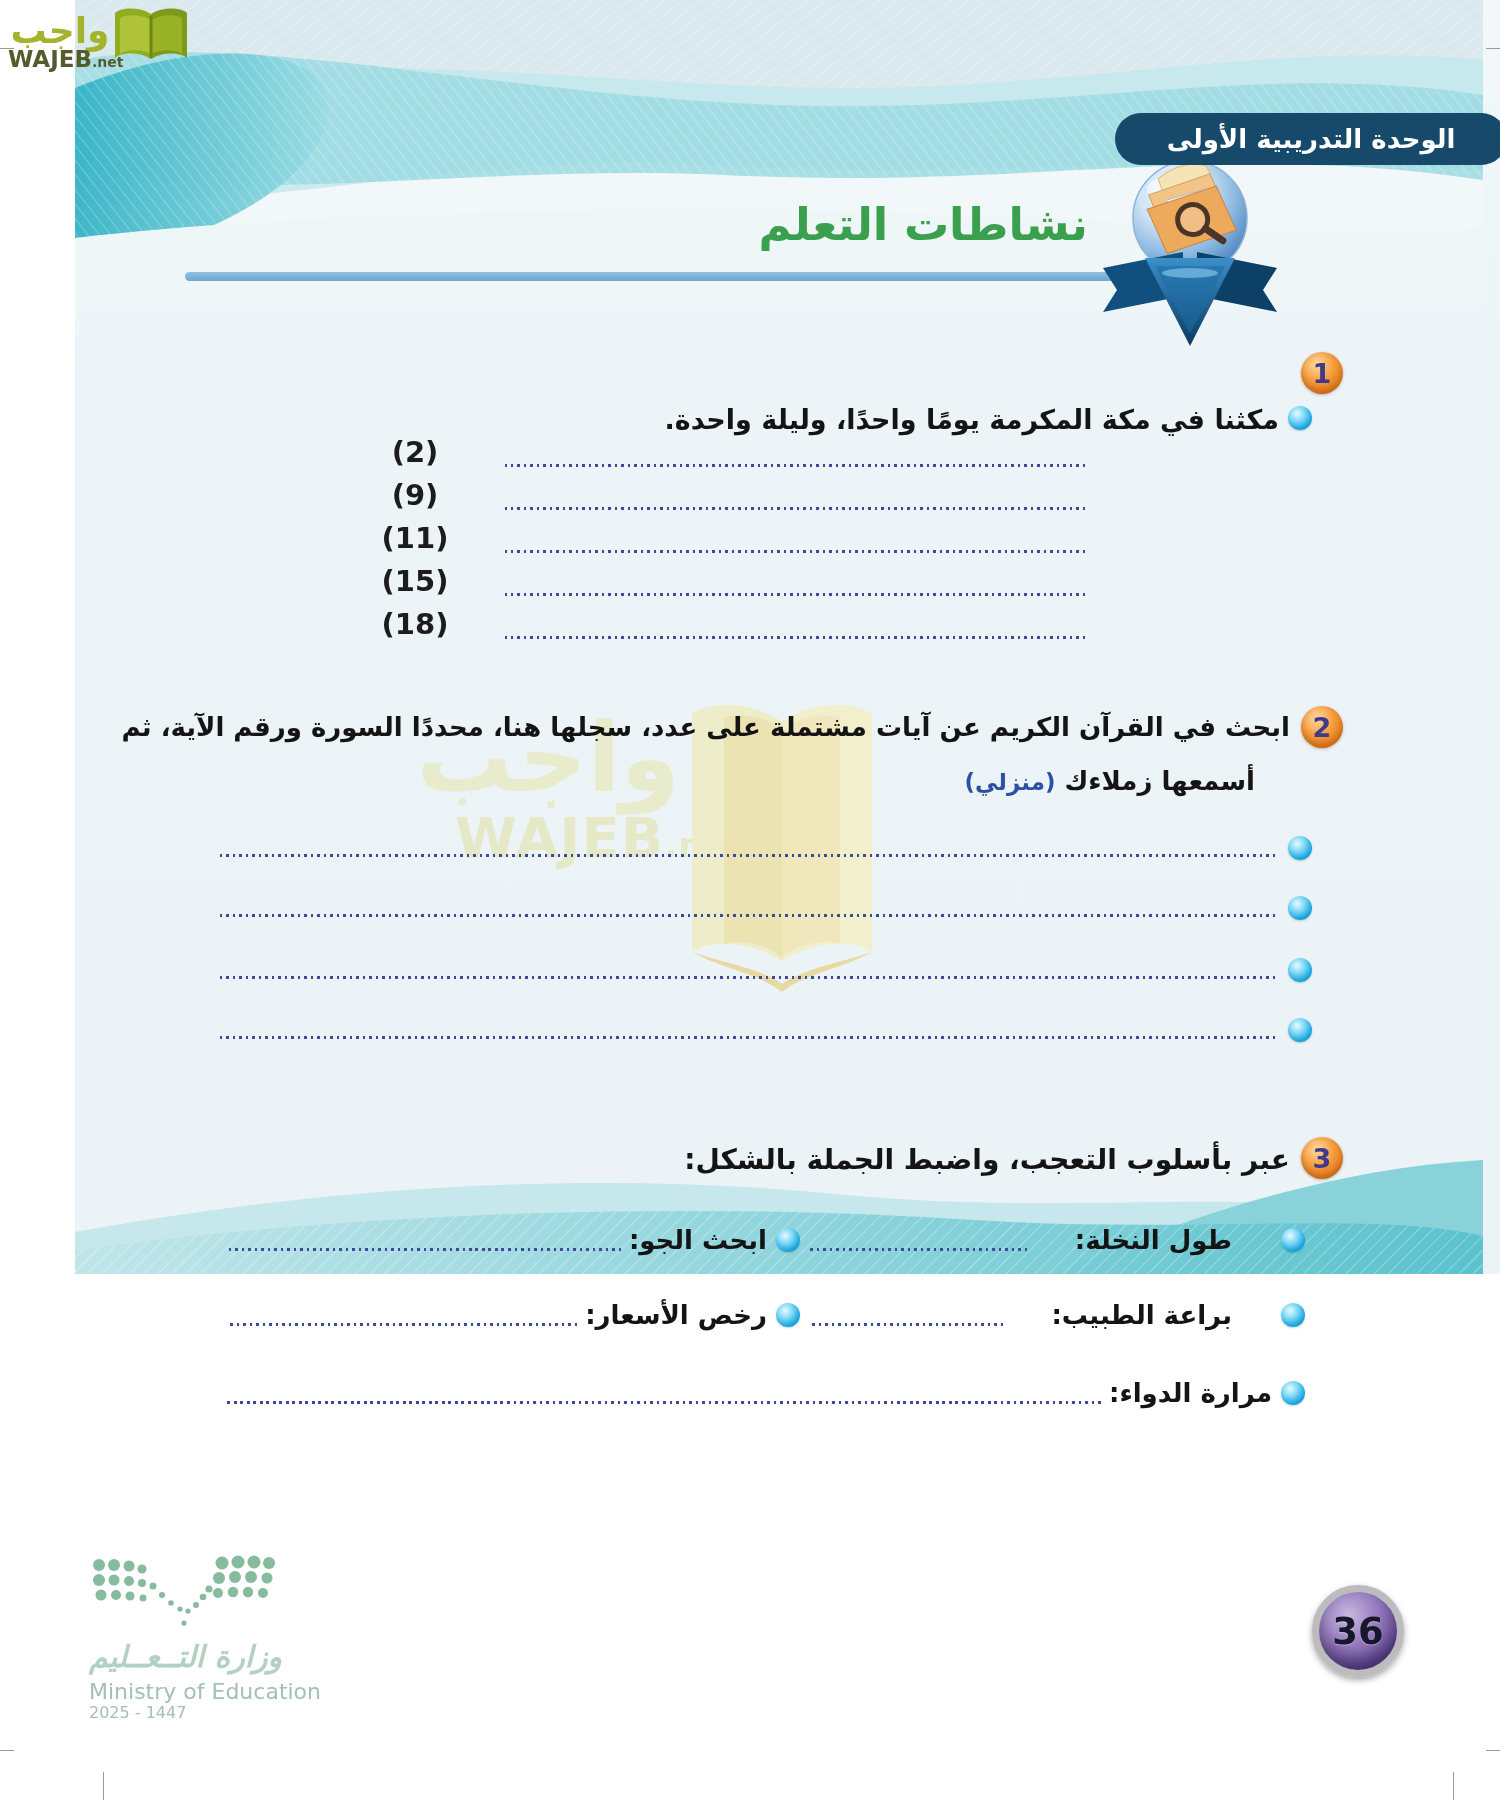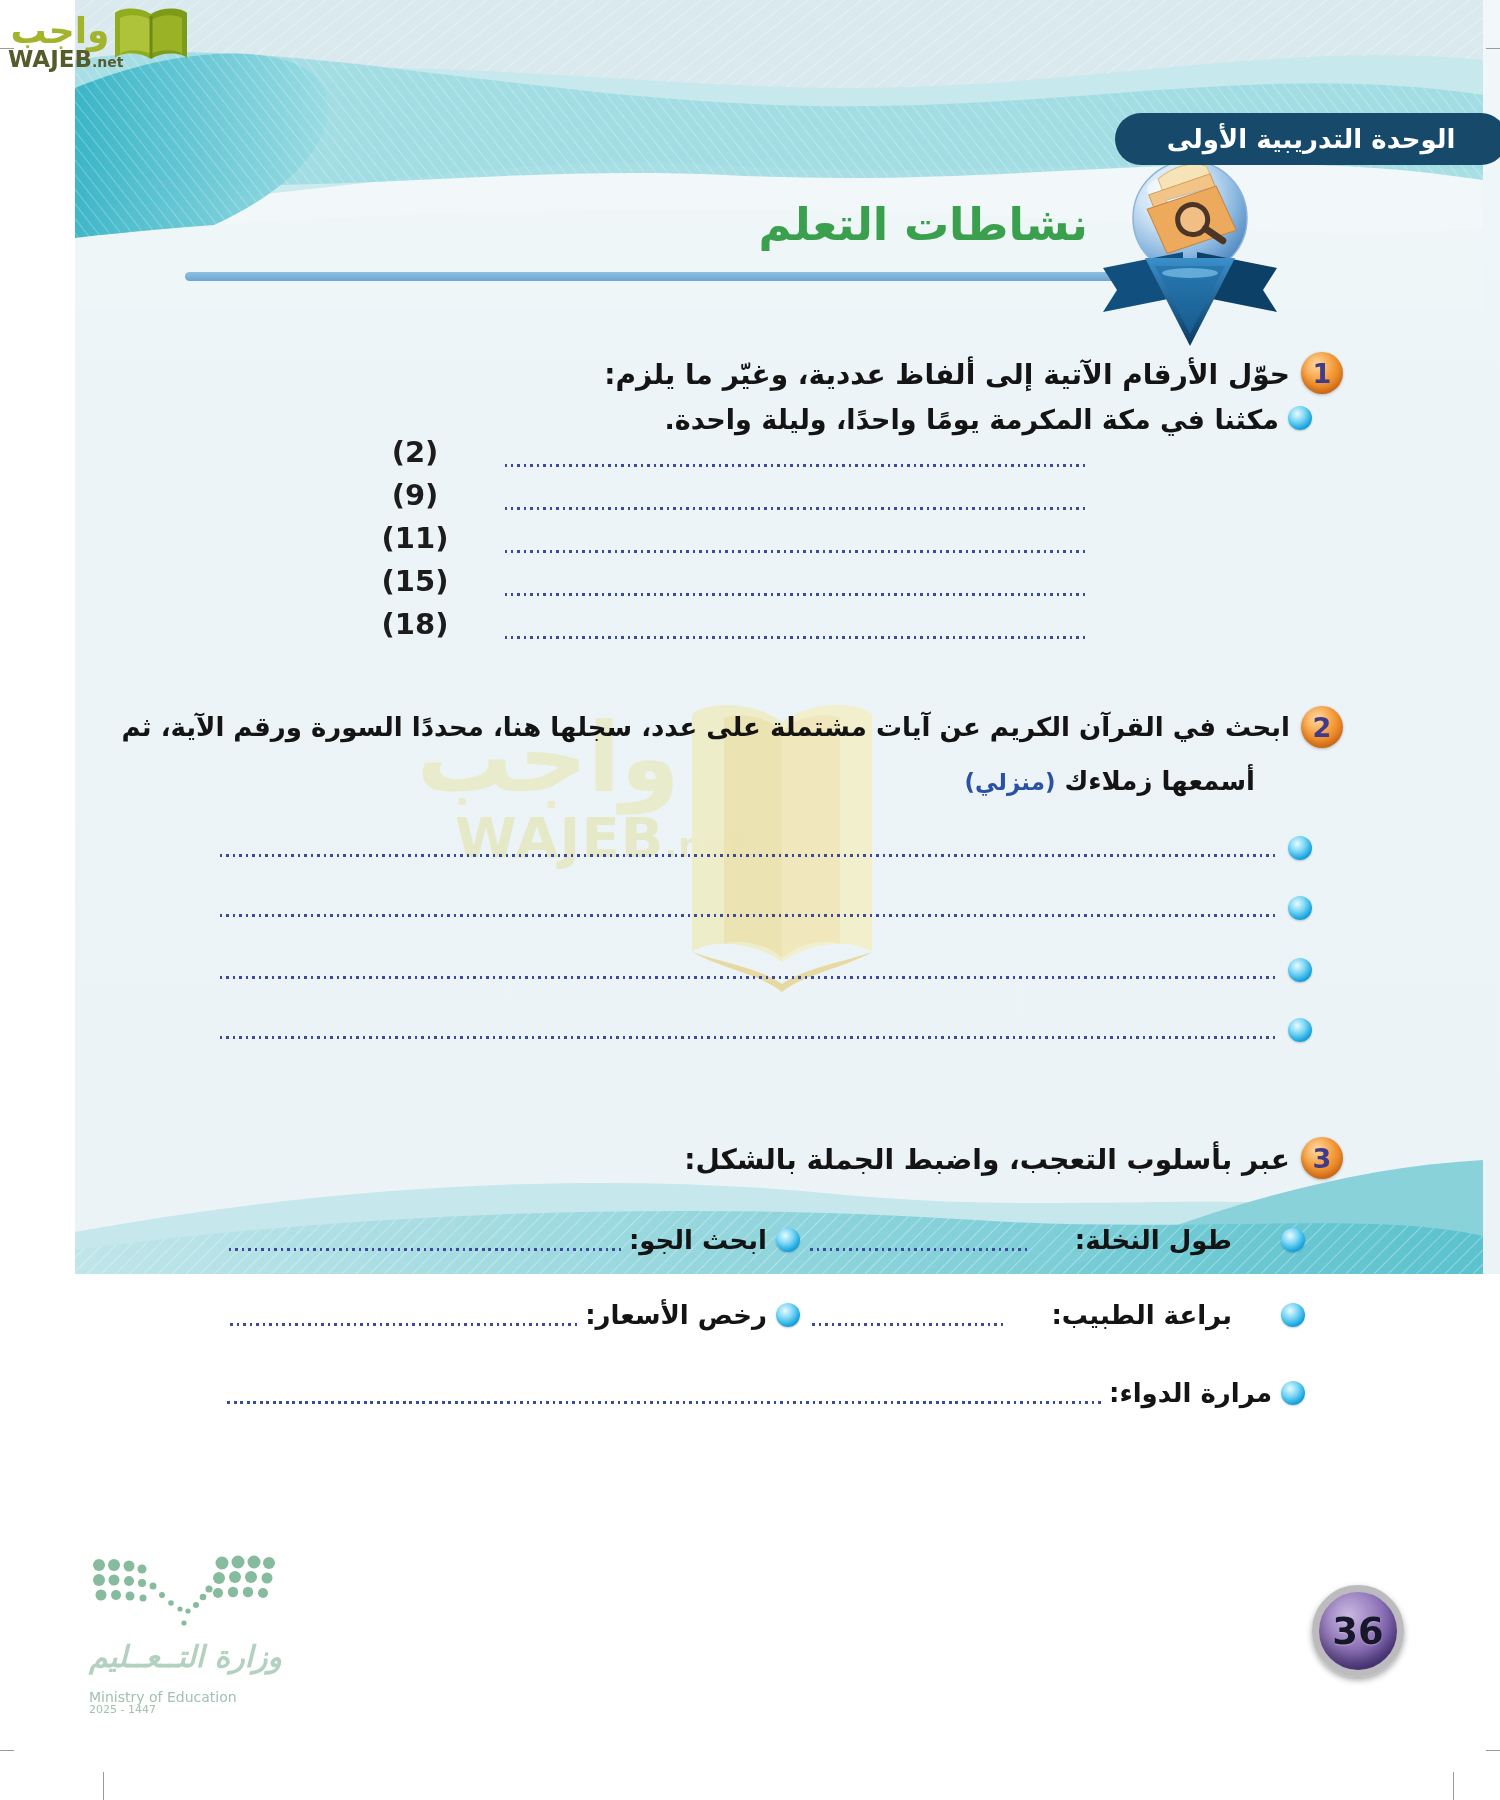--- a/index.html
+++ b/index.html
@@ -94,22 +94,22 @@
     display:flex;direction:rtl;align-items:center;}
   .q3-right{flex:0 0 505px;display:flex;direction:rtl;align-items:center;gap:40px;}
   .q3-left{flex:1;display:flex;direction:rtl;align-items:center;}
   .q3-label{font-size:26px;font-weight:bold;color:#141414;white-space:nowrap;margin-right:9px;}
   .q3-row .dotline{flex:1;margin:0 8px;transform:translateY(9px);}
 
   
   .ministry{position:absolute;left:12px;top:1553px;width:230px;z-index:4;}
   .ministry-ar{position:absolute;left:2px;top:86px;font-size:30px;font-weight:bold;
     color:#b3d1c0;direction:rtl;white-space:nowrap;font-style:italic;}
-  .ministry-en{position:absolute;left:2px;top:136px;font-size:14px;color:#a3c0b1;white-space:nowrap;}
-  .ministry-years{position:absolute;left:2px;top:150px;font-size:11px;color:#a3c0b1;}
+  .ministry-en{position:absolute;left:2px;top:126px;font-size:22px;color:#a3c0b1;white-space:nowrap;}
+  .ministry-years{position:absolute;left:2px;top:150px;font-size:16px;color:#a3c0b1;}
 
   .page-sphere{
     position:absolute;left:1237px;top:1585px;width:78px;height:78px;border-radius:50%;z-index:5;
     background:radial-gradient(circle at 38% 30%,#c9b8e1 0%,#8f74b8 45%,#5e4494 75%,#4a3378 100%);
     border:7px solid #bcbcbe;
     box-shadow:0 3px 6px rgba(0,0,0,.35),inset 0 -10px 14px rgba(0,0,0,.28);
     display:flex;align-items:center;justify-content:center;
   }
   .page-sphere span{font-size:37px;font-weight:bold;color:#17172c;text-shadow:0 1px 1px rgba(255,255,255,.35);}
 </style>
@@ -204,21 +204,20 @@
   <div class="watermark wm-en"><span>WAJEB</span><span class="tld">.net</span></div>
   <svg class="watermark wm-book" style="position: absolute; left: 605px; top: 700px;" width="205" height="305" viewBox="0 0 205 305">
     <path d="M102 22 C76 2 30 0 12 14 L12 252 C30 238 76 242 102 262 Z" fill="#efedc6"></path>
     <path d="M102 22 C128 2 174 0 192 14 L192 252 C174 238 128 242 102 262 Z" fill="#f2efc9"></path>
     <path d="M102 32 C88 16 58 12 44 18 L44 244 C58 238 88 244 102 258 Z" fill="#ecdfa6" opacity="0.8"></path>
     <path d="M102 32 C116 16 146 12 160 18 L160 244 C146 238 116 244 102 258 Z" fill="#f0e6b4" opacity="0.8"></path>
     <path d="M12 252 C40 268 80 274 102 292 C124 274 164 268 192 252 C164 262 124 268 102 284 C80 268 40 262 12 252 Z" fill="#e7d79b"></path>
   </svg>
 
   <div class="q-circle" style="top:352px;">1</div>
-  <div class="q-prompt" style="top:358px;">حوّل الأرقام الآتية إلى ألفاظ عددية، وغيّر ما يلزم:</div>
   <div class="bullet q1-ex-bullet"></div>
   <div class="q1-example">مكثنا في مكة المكرمة يومًا واحدًا، وليلة واحدة.</div>
 
   <div class="q1-row" style="top:435px;">
     <span class="q1-num">(2)</span>
     <div class="q1-line dotline"></div>
   </div>
   <div class="q1-row" style="top:478px;">
     <span class="q1-num">(9)</span>
     <div class="q1-line dotline"></div>

